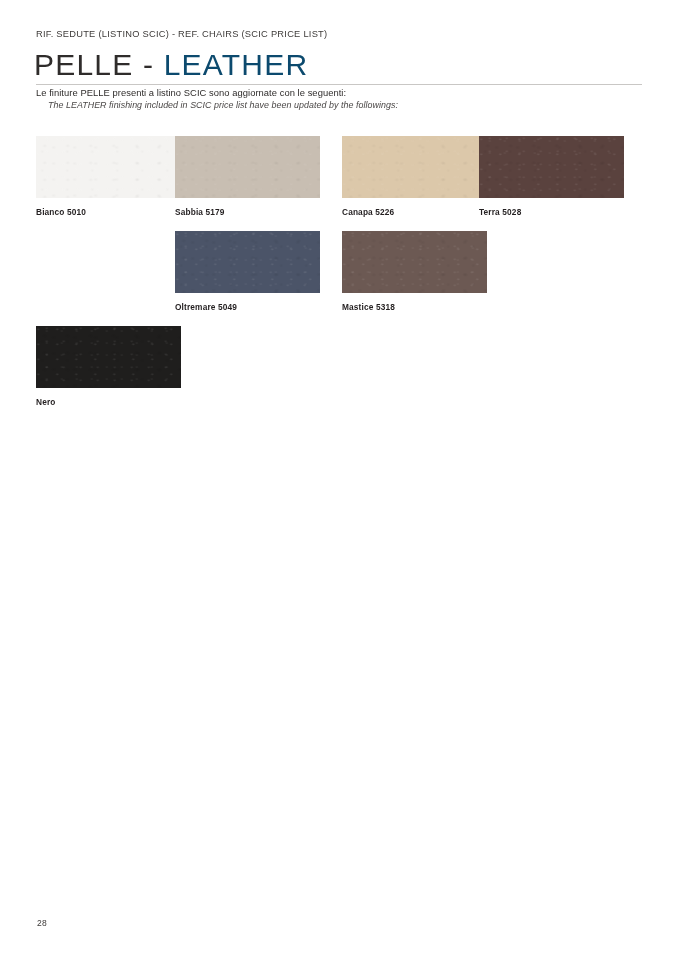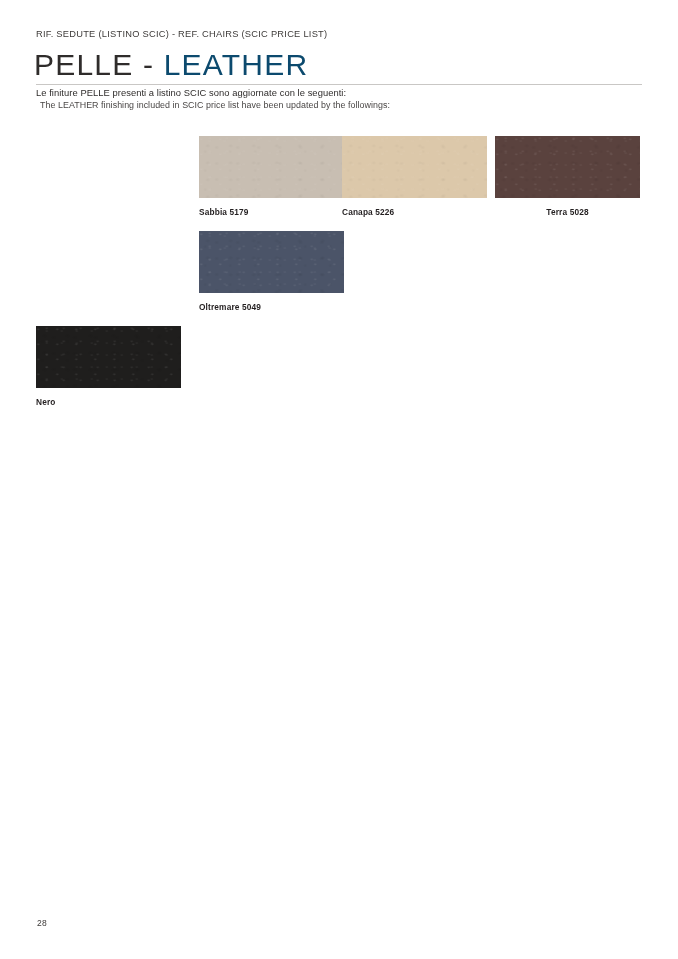--- a/index.html
+++ b/index.html
@@ -65,25 +65,26 @@
     top: 87px;
     font-size: 9.4px;
     line-height: 12px;
     color: #2f2c2b;
     letter-spacing: 0.05px;
     white-space: nowrap;
     text-align: right;
   }
   .sub-en {
     position: absolute;
-    left: 40px;
+    left: 48px;
     top: 99px;
     font-size: 8.9px;
     line-height: 12px;
     color: #4a4746;
+    font-style: italic;
     letter-spacing: 0.05px;
     white-space: nowrap;
   }
 
   
   .grid {
     position: absolute;
     left: 36px;
     top: 136px;
     width: 606px;
@@ -91,23 +92,23 @@
   .row {
     position: relative;
     height: 95px;
   }
   .cell {
     position: absolute;
     top: 0;
     width: 145px;
   }
   .cell.c0 { left: 0px; }
-  .cell.c1 { left: 163px; }
+  .cell.c1 { left: 139px; }
   .cell.c2 { left: 306px; }
-  .cell.c3 { left: 459px; text-align: center; }
+  .cell.c3 { left: 443px; }
 
   .swatch {
     width: 145px;
     height: 62px;
     position: relative;
     overflow: hidden;
   }
   
   .swatch::after {
     content: "";
@@ -160,39 +161,47 @@
   </div>
 
   <div class="rule"></div>
 
   <div class="sub-it">Le finiture PELLE presenti a listino SCIC sono aggiornate con le seguenti:</div>
   <div class="sub-en">The LEATHER finishing included in SCIC price list have been updated by the followings:</div>
 
   <div class="grid">
 
     <div class="row">
+      <div class="cell c0">
+        <div class="swatch light" style="background-color: rgb(244, 243, 241);"></div>
+        <div class="swatch-label">Bianco 5010</div>
+      </div>
       <div class="cell c1">
         <div class="swatch light" style="background-color: rgb(200, 190, 178);"></div>
         <div class="swatch-label">Sabbia 5179</div>
       </div>
       <div class="cell c2">
         <div class="swatch light" style="background-color: rgb(220, 200, 170);"></div>
         <div class="swatch-label">Canapa 5226</div>
       </div>
       <div class="cell c3">
         <div class="swatch" style="background-color: rgb(90, 66, 62);"></div>
         <div class="swatch-label">Terra 5028</div>
       </div>
     </div>
 
     <div class="row">
       <div class="cell c1">
         <div class="swatch" style="background-color: rgb(75, 84, 104);"></div>
         <div class="swatch-label">Oltremare 5049</div>
       </div>
+      <div class="cell c2">
+        <div class="swatch" style="background-color: rgb(108, 89, 83);"></div>
+        <div class="swatch-label">Mastice 5318</div>
+      </div>
     </div>
 
     <div class="row">
       <div class="cell c0">
         <div class="swatch" style="background-color: rgb(31, 30, 29);"></div>
         <div class="swatch-label">Nero</div>
       </div>
     </div>
 
   </div>

